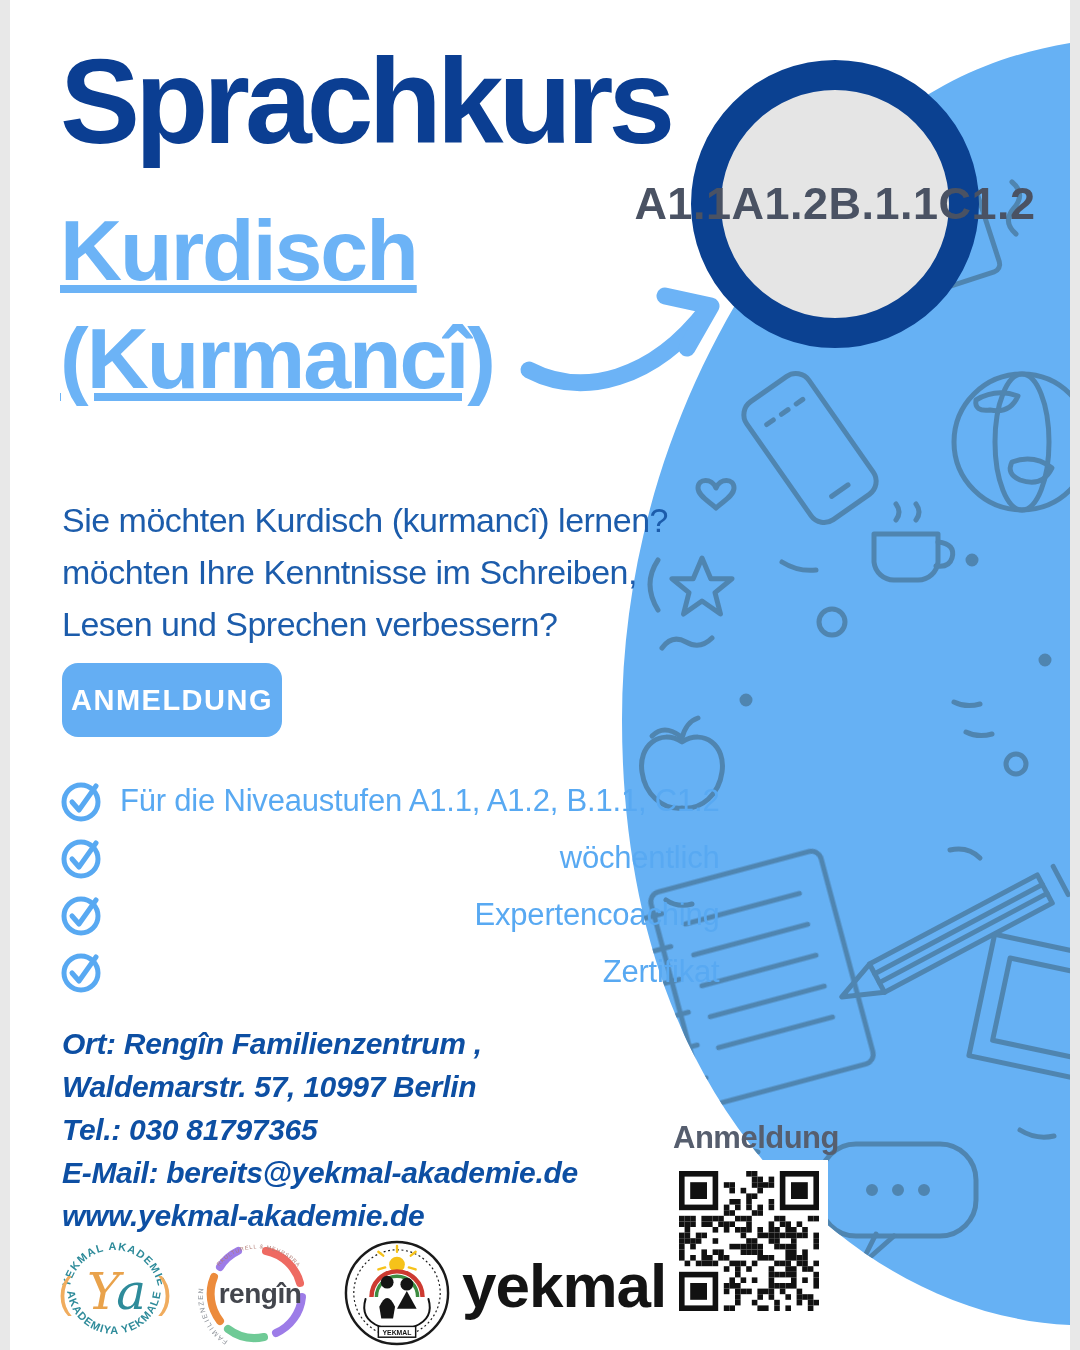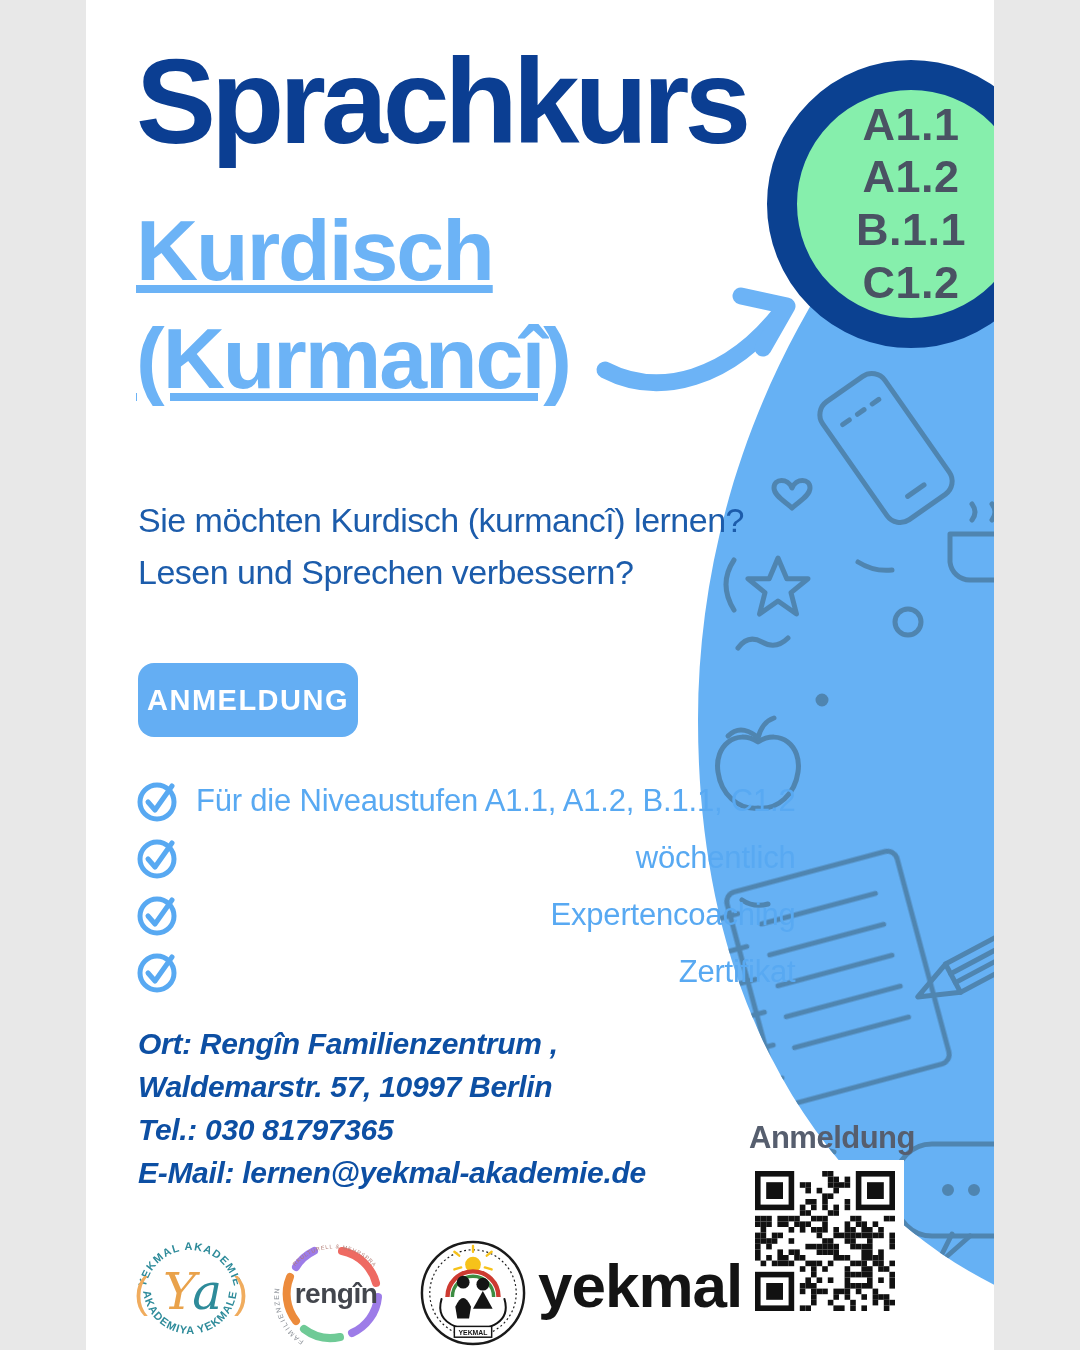--- a/index.html
+++ b/index.html
@@ -1,33 +1,33 @@
 <!DOCTYPE html>
 <html><head>
 <meta charset="utf-8">
 <style>
   html,body{margin:0;padding:0;background:#e8e8e8;}
   .poster{
-    position:relative; width:892px; height:1350px; background:#ffffff;
-    overflow:hidden; font-family:"Liberation Sans", sans-serif; margin:0 auto;padding-left:16px;
+    position:relative; width:1060px; height:1350px; background:#ffffff;
+    overflow:hidden; font-family:"Liberation Sans", sans-serif; margin:0 auto;
   }
   .abs{position:absolute;}
   
   #blob-svg{position:absolute; left:0; top:0; width:1080px; height:1350px; z-index:1;}
   
   .title{
     left:50px; top:38px; z-index:4;
     font-size:120px; font-weight:bold; letter-spacing:-5px; color:#0b3e92; line-height:1.05;
   }
   .subtitle{ left:50px; top:196px; z-index:4; color:#6cb3f6; font-weight:bold; letter-spacing:-2px; line-height:108px; font-size:86px;text-decoration:underline;}
   
   .badge{
     left:681px; top:60px; width:288px; height:288px; z-index:3;
-    background:#86efac; border:30px solid #0b4191; border-radius:50%; box-sizing:border-box;
-    display:flex; flex-direction:column; align-items:center; justify-content:center;
+    background:#e5e5e5; border:30px solid #0b4191; border-radius:50%; box-sizing:border-box;
+    display:flex; flex-direction:row; align-items:center; justify-content:center;
   }
   .badge .lvl{ font-size:45px; font-weight:bold; color:#4a5263; line-height:1.17; letter-spacing:0.5px;}
   
   #arrow-svg{ left:505px; top:252px; width:205px; height:150px; z-index:2;}
   
   .intro{ left:52px; top:450px; z-index:4; color:#1c5cab; font-size:34px; line-height:52px; letter-spacing:-0.5px; white-space:nowrap;margin-top:44px;}
   
   .cta{
     left:52px; top:663px; width:220px; height:74px; z-index:4;
     background:#64aef3; border:none; border-radius:16px; cursor:pointer;
@@ -174,20 +174,21 @@
 
   <div class="abs badge">
     <div class="lvl">A1.1</div>
     <div class="lvl">A1.2</div>
     <div class="lvl">B.1.1</div>
     <div class="lvl">C1.2</div>
   </div>
 
   <div class="abs intro">
     <div>Sie möchten Kurdisch (kurmancî) lernen?</div>
+    <div>möchten Ihre Kenntnisse im Schreiben,</div>
     <div>Lesen und Sprechen verbessern?</div>
   </div>
 
   <button class="abs cta">
     <span>ANMELDUNG</span>
   </button>
 
   <div class="abs features">
     <div class="feature">
       <svg viewBox="0 0 44 44">
@@ -216,21 +217,22 @@
           <path d="M 12 23 L 19 31 L 36 7" stroke="#58a9f2" stroke-width="5" fill="none" stroke-linecap="round" stroke-linejoin="round"></path>
         </svg>
       <span class="flabel">Zertifikat</span>
     </div>
   </div>
 
   <div class="abs contact">
     <div>Ort: Rengîn Familienzentrum ,</div>
     <div>Waldemarstr. 57, 10997 Berlin</div>
     <div>Tel.: 030 81797365</div>
-    <div>E-Mail: lernen@yekmal-akademie.de</div>
+    <div>E-Mail: bereits@yekmal-akademie.de</div>
+    <div>www.yekmal-akademie.de</div>
   </div>
 
 
   <div class="abs qr-label">Anmeldung</div>
   <div class="abs qr-box">
     <svg id="qr-svg" width="140" height="140" viewBox="0 0 140 140">
         <rect x="67.19999999999999" y="0" width="5.6" height="5.6" fill="#111"></rect>
         <rect x="72.8" y="0" width="5.6" height="5.6" fill="#111"></rect>
         <rect x="72.8" y="5.6" width="5.6" height="5.6" fill="#111"></rect>
         <rect x="78.39999999999999" y="5.6" width="5.6" height="5.6" fill="#111"></rect>

